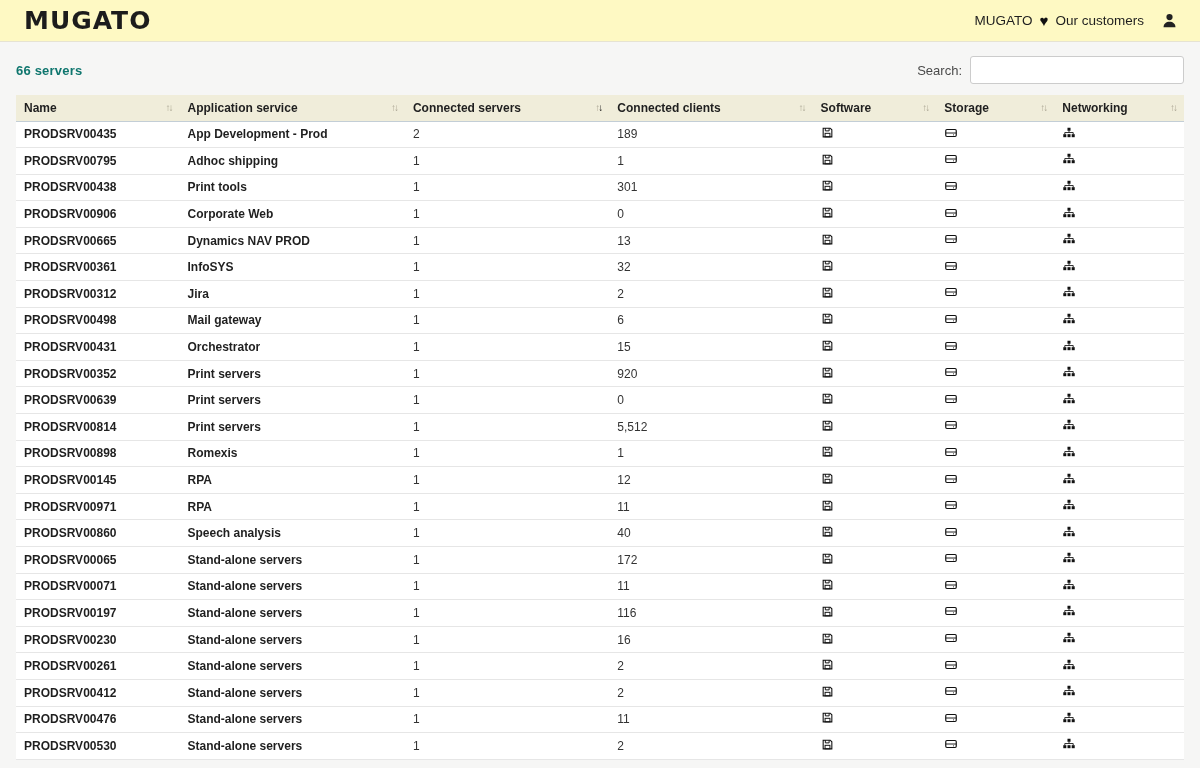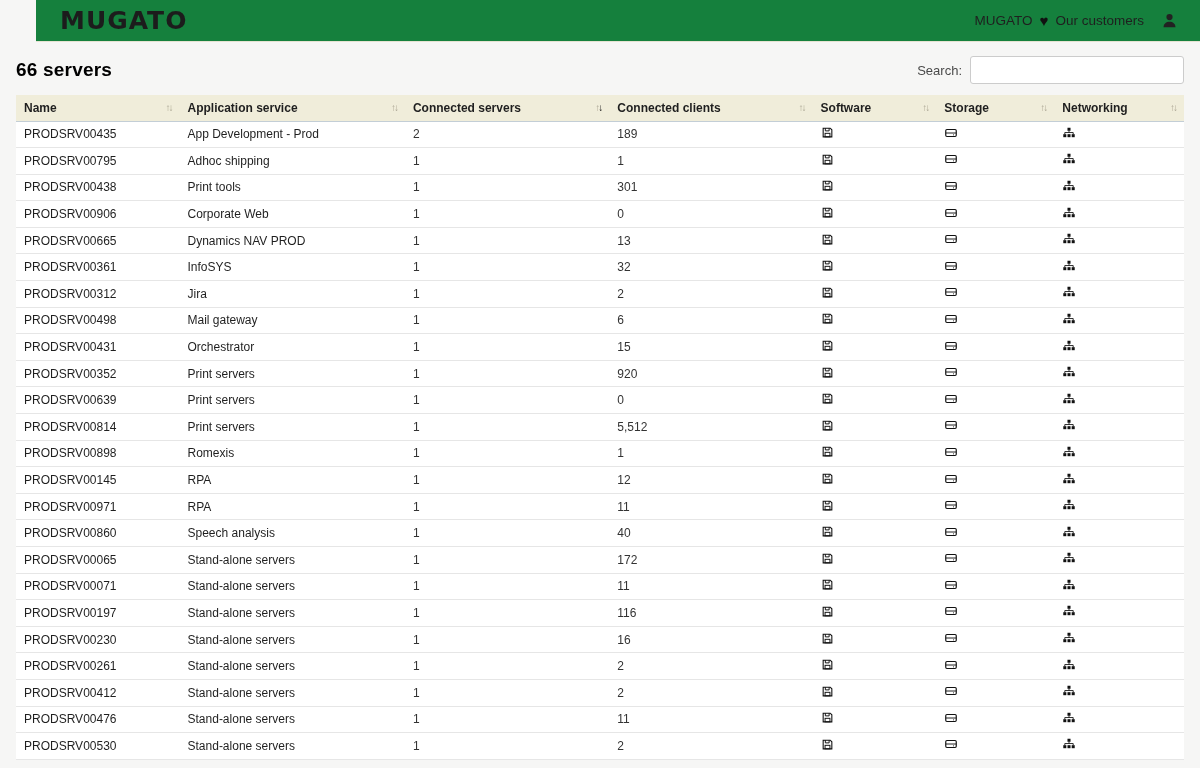--- a/index.html
+++ b/index.html
@@ -5,27 +5,26 @@
   * { box-sizing: border-box; margin: 0; padding: 0; }
   html, body {
     width: 1200px; height: 768px;
     font-family: "Liberation Sans", sans-serif;
     background: #f6f6f5;
     overflow: hidden;
   }
   
   .topbar {
     height: 42px;
-    background: #15803d;
+    background: #fef9c3;
     display: flex;
     align-items: center;
     justify-content: space-between;
     padding: 0 22px 0 24px;
     border-bottom: 1px solid #e6e3d2;
-    margin-left: 36px;
   }
   .logo {
     font-family: "DejaVu Sans", sans-serif;
     font-size: 25px;
     font-weight: 800;
     letter-spacing: 1px;
     color: #1c1c1c;
     cursor: pointer;
   }
   .topbar-right {
@@ -39,23 +38,23 @@
   .user-icon-wrap { margin-left: 10px; display: flex; align-items: center; cursor: pointer; }
   
   .content { padding: 0 16px; }
   .title-row {
     display: flex;
     align-items: center;
     justify-content: space-between;
     padding: 14px 0 11px 0;
   }
   h1.page-title {
-    font-size: 19px;
+    font-size: 13px;
     font-weight: 700;
-    color: #000000;
+    color: #0f766e;
     letter-spacing: 0.2px;
   }
   .search-box { display: flex; align-items: center; gap: 8px; }
   .search-box label { font-size: 13px; color: #4a4a4a; }
   .search-box input {
     width: 214px; height: 28px;
     border: 1px solid #cccccc;
     border-radius: 3px;
     background: #ffffff;
     font-size: 13px;
@@ -88,21 +87,21 @@
   .arr.active { color: #111111; font-weight: 700; }
   tbody td {
     height: 26.6px;
     font-size: 12px;
     padding: 0 8px;
     border-bottom: 1px solid #e6e6e6;
     color: #333333;
     white-space: nowrap;
     overflow: hidden;
   }
-  td.c-bold { font-weight: 400; color: #1f1f1f; }
+  td.c-bold { font-weight: 700; color: #1f1f1f; }
   tbody tr { background: #ffffff; }
   .cell-icon { display: inline-flex; align-items: center; cursor: pointer; color: #111; }
   .cell-icon svg { display: block; }
 </style>
 </head>
 <body>
 
 <header class="topbar">
   <div class="logo">MUGATO</div>
   <div class="topbar-right">

